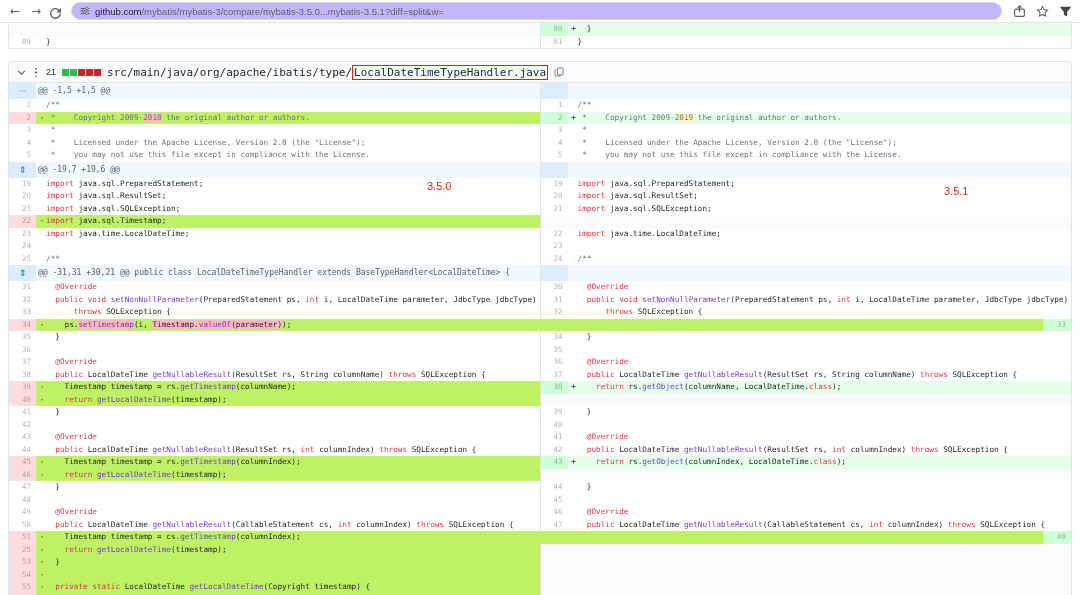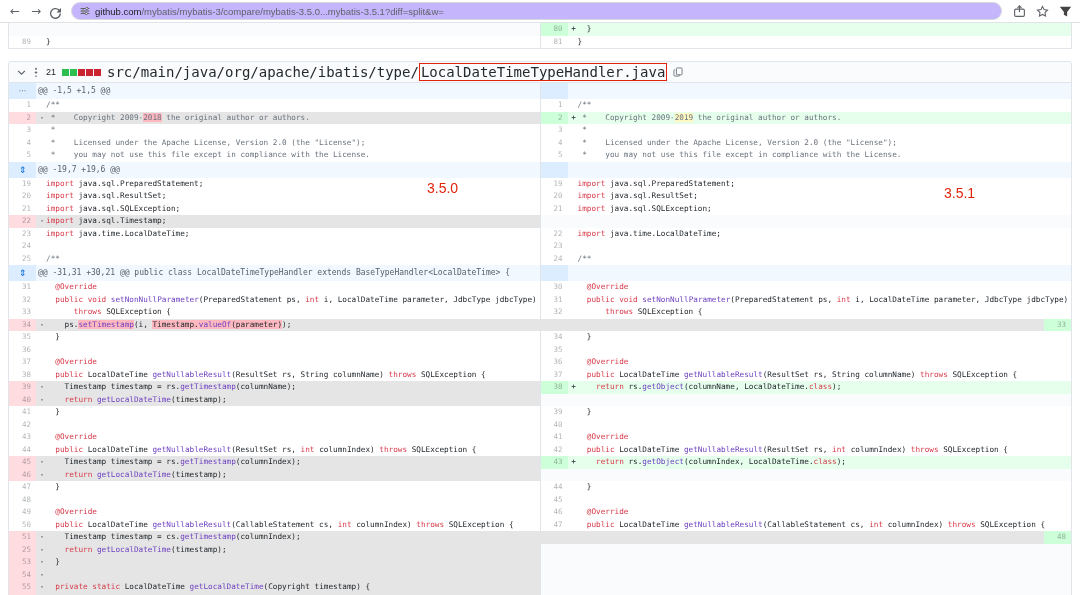--- a/index.html
+++ b/index.html
@@ -16,46 +16,46 @@
   .url-rest{color:#5f6368;}
   .right-icons{display:flex;align-items:center;gap:10px;margin-left:4px;overflow:hidden;}
   .ricon{width:13px;height:13px;display:inline-block;}
   
   .partial{margin:0 8px;border-left:1px solid #e1e4e8;border-right:1px solid #e1e4e8;border-bottom:1px solid #e1e4e8;}
   .gap{height:12px;}
   .filehdr{margin:0 8px;box-sizing:border-box;height:22px;background:#fafbfc;border:1px solid #e1e4e8;border-radius:3px 3px 0 0;display:flex;align-items:center;padding:0 8px;gap:6px;font-size:9px;color:#24292e;}
   .changes-count{font-size:9px;color:#24292e;}
   .blocks{display:flex;gap:1px;}
   .blk{width:7px;height:7px;display:inline-block;}
-  .fpath{font-family:"DejaVu Sans Mono",monospace;font-size:14px;color:#24292e;white-space:nowrap;}
+  .fpath{font-family:"DejaVu Sans Mono",monospace;font-size:11px;color:#24292e;white-space:nowrap;}
   .red-box{border:1px solid #e0240b;padding:0 1px;}
   .diff{margin:0 8px;border-left:1px solid #e1e4e8;border-right:1px solid #e1e4e8;background:#fff;}
   .drow{display:flex;height:12.5px;line-height:12.5px;font-family:"DejaVu Sans Mono",monospace;font-size:7.7px;}
   .num{flex:0 0 27px;width:27px;box-sizing:border-box;text-align:right;padding-right:5px;color:rgba(27,31,35,.35);font-size:7.5px;overflow:hidden;}
   .code{flex:1;min-width:0;white-space:pre;overflow:hidden;padding-left:2px;color:#24292e;}
   .marker{display:inline-block;width:8px;text-align:center;color:#24292e;}
   .vdiv{flex:0 0 1px;background:#e1e4e8;}
   .n-ctx{background:#fff;}  .c-ctx{background:#fff;}
-  .n-del{background:#ffdce0;} .c-del{background:#e5e5e5;}
+  .n-del{background:#ffdce0;} .c-del{background:#bef264;}
   .n-add{background:#cdffd8;} .c-add{background:#e6ffed;}
   .n-fill{background:#fafbfc;} .c-fill{background:#fafbfc;}
   .hunk{height:16px;line-height:16px;font-size:8px;}
   .hgut{background:#dbedff;color:#586069;text-align:center;padding-right:0;font-family:"DejaVu Sans",sans-serif;}
   .hgut.expand{color:#0366d6;cursor:pointer;font-size:9px;}
   .hcode{background:#f1f8ff;color:#586069;}
   
   .sg-c{color:#6a737d;}
   .sg-k{color:#d73a49;}
   .sg-e{color:#6f42c1;}
   .sg-n{color:#005cc5;}
   .sg-p{color:#24292e;}
   .line-del .sg-hl{background:#fdb8c0;}
   .line-add .sg-hl{background:#fef9c3;}
   
-  .annot{position:absolute;color:#e0240b;font-size:14px;font-family:"Liberation Sans",sans-serif;z-index:5;}
+  .annot{position:absolute;color:#e0240b;font-size:11px;font-family:"Liberation Sans",sans-serif;z-index:5;}
   .annot-350{top:180px;left:427px;}
   .annot-351{top:185px;left:944px;}
   svg{display:block;}
 </style>
 </head>
 <body>
 
 <div class="browser">
   <span class="nav-icon">←</span>
   <span class="nav-icon">→</span>

